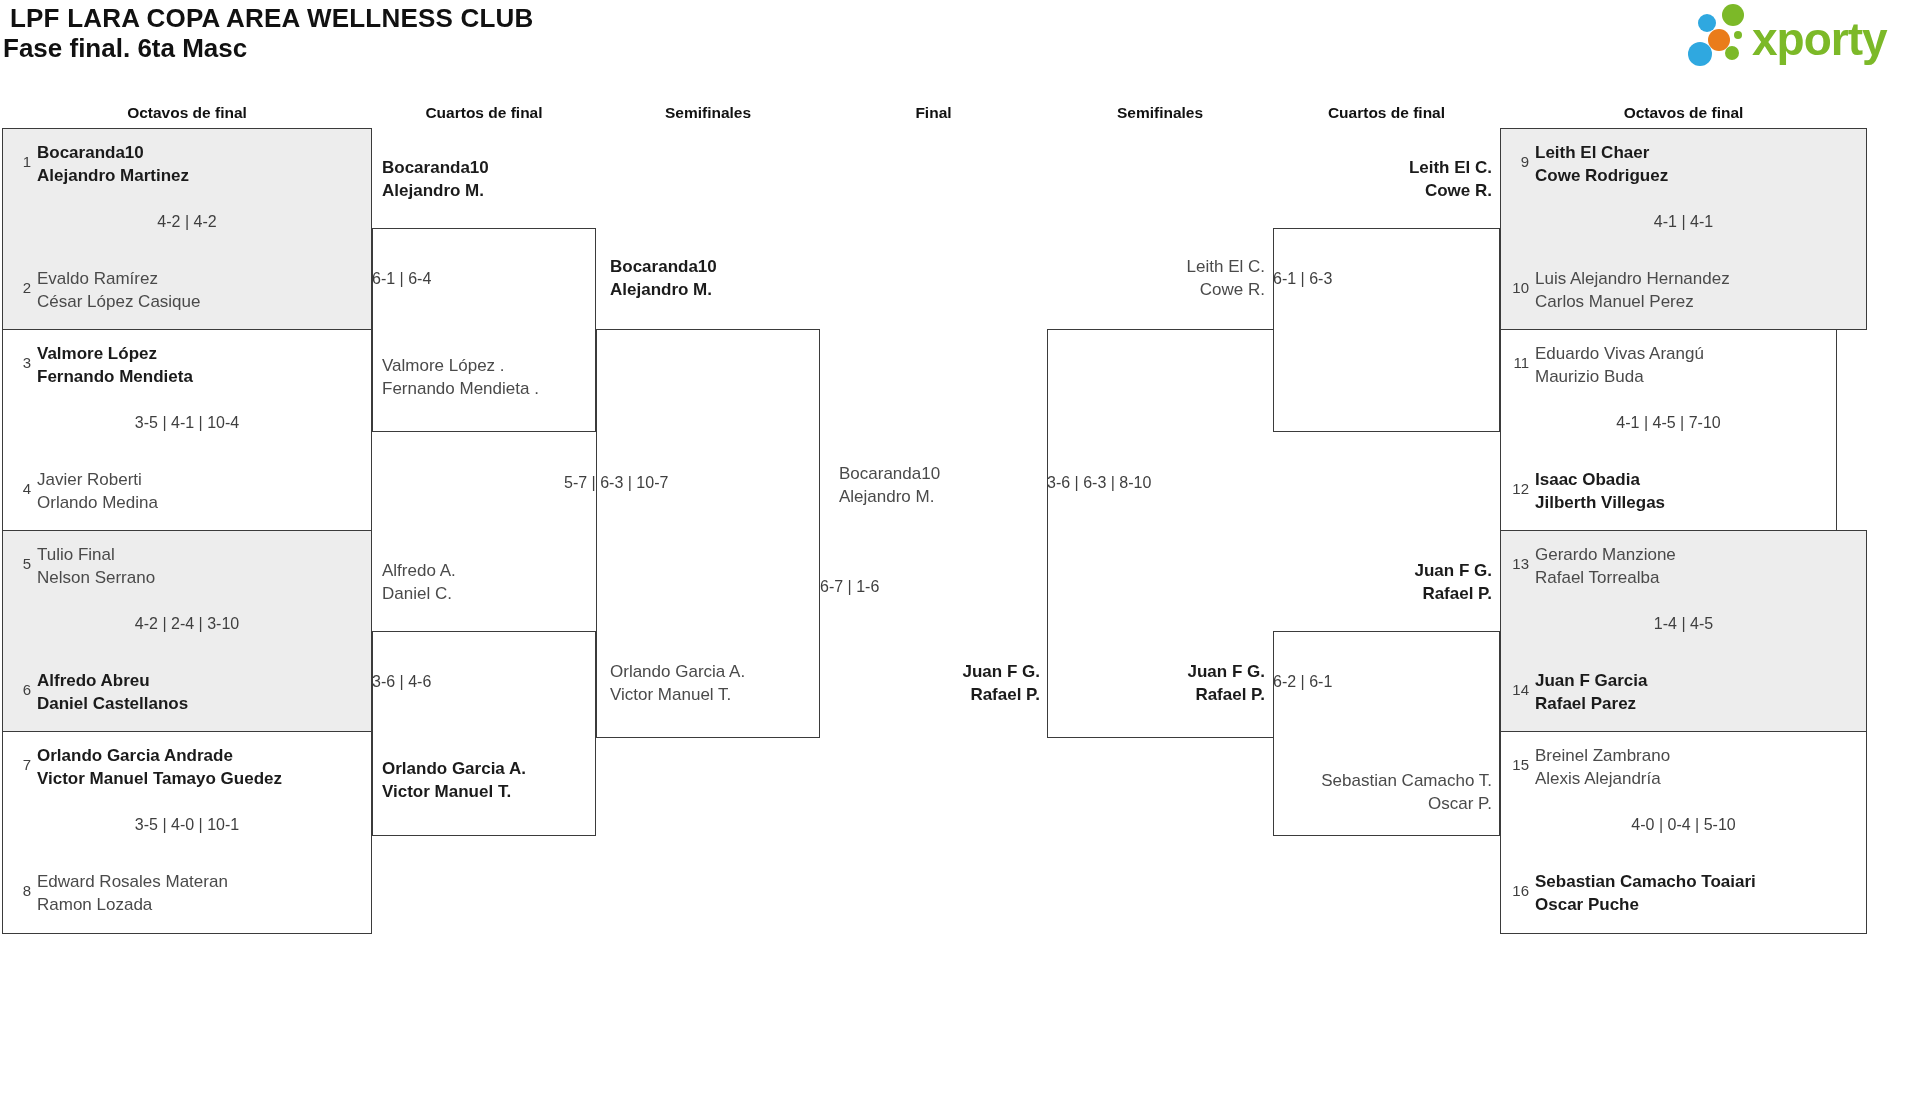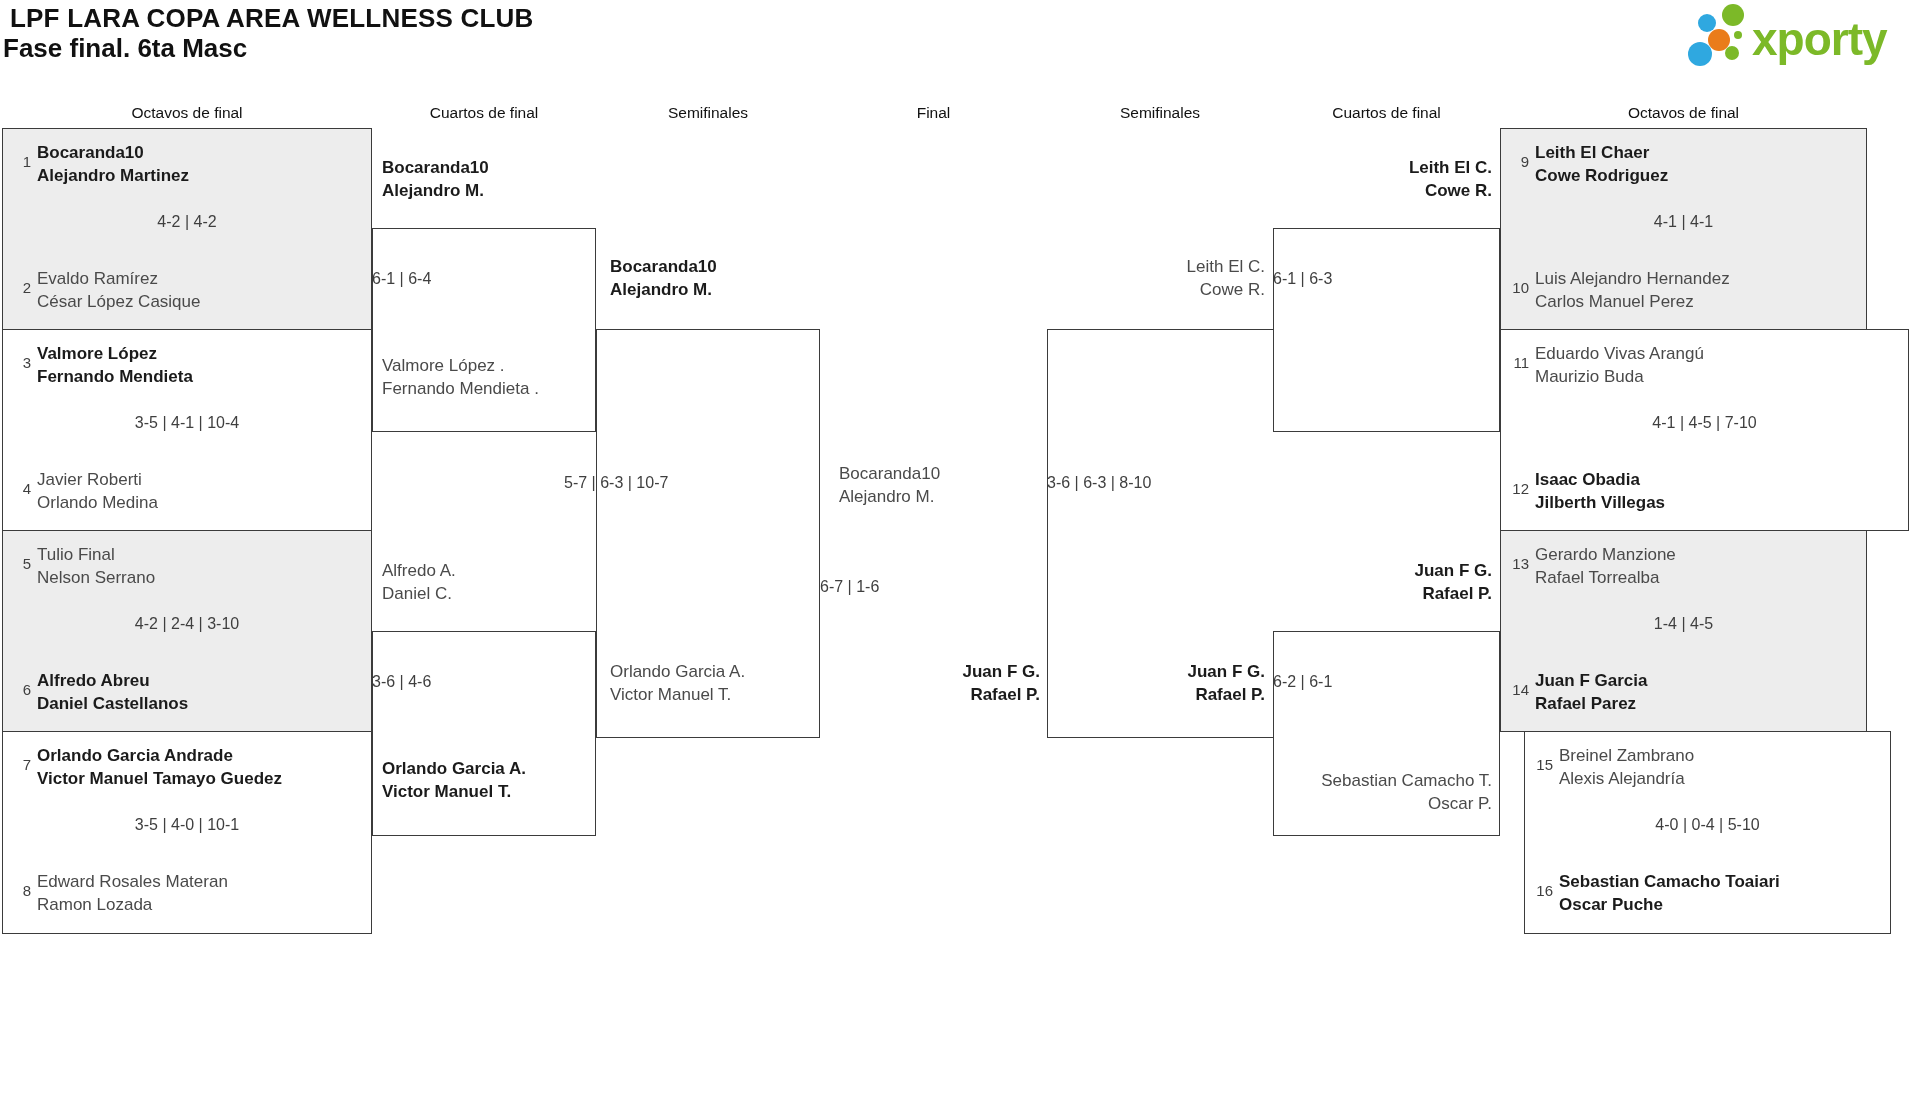--- a/index.html
+++ b/index.html
@@ -1,20 +1,20 @@
 <!DOCTYPE html>
 <html><head>
 <meta charset="utf-8">
 <style>
   html,body{margin:0;padding:0;background:#fff;}
   #stage{position:relative;width:1920px;height:1100px;background:#fff;overflow:hidden;
          font-family:"Liberation Sans",sans-serif;color:#1b1b1b;}
   .title{position:absolute;left:10px;top:3px;font-size:26px;font-weight:bold;color:#111;letter-spacing:0.2px;}
   .subtitle{position:absolute;left:3px;top:33px;font-size:26px;font-weight:bold;color:#111;}
-  .round-header{position:absolute;top:104px;font-size:15.5px;font-weight:normal;color:#111;text-align:center;}
+  .round-header{position:absolute;top:104px;font-size:15.5px;font-weight:bold;color:#111;text-align:center;}
   .box{position:absolute;border:1px solid #3b3b3b;background:#fff;box-sizing:border-box;}
   .box.gray{background:#ededed;}
   .box.no-right{border-right:none;}
   .seed{position:absolute;left:4px;width:24px;text-align:right;font-size:15px;color:#3f3f3f;}
   .seed.s-top{top:24px;}
   .seed.s-bot{top:150px;}
   .team{white-space:pre-line;font-size:17px;line-height:23px;color:#4a4a4a;}
   .team.winner{font-weight:bold;color:#1b1b1b;}
   .team.in-top{position:absolute;left:34px;top:12px;}
   .team.in-bot{position:absolute;left:34px;top:138px;}
@@ -137,39 +137,39 @@
 
   <div class="box gray" style="left:1500px;top:128px;width:367px;height:202px;">
     <span class="seed s-top">9</span>
     <div class="team in-top winner">Leith El Chaer
 Cowe Rodriguez</div>
     <div class="score">4-1 | 4-1</div>
     <span class="seed s-bot">10</span>
     <div class="team in-bot">Luis Alejandro Hernandez
 Carlos Manuel Perez</div>
   </div>
-  <div class="box" style="left:1500px;top:329px;width:409px;height:202px;padding-left:16px;">
+  <div class="box" style="left:1500px;top:329px;width:337px;height:202px;padding-left:16px;">
     <span class="seed s-top">11</span>
     <div class="team in-top">Eduardo Vivas Arangú
 Maurizio Buda</div>
     <div class="score">4-1 | 4-5 | 7-10</div>
     <span class="seed s-bot">12</span>
     <div class="team in-bot winner">Isaac Obadia
 Jilberth Villegas</div>
   </div>
   <div class="box gray" style="left:1500px;top:530px;width:367px;height:202px;">
     <span class="seed s-top">13</span>
     <div class="team in-top">Gerardo Manzione
 Rafael Torrealba</div>
     <div class="score">1-4 | 4-5</div>
     <span class="seed s-bot">14</span>
     <div class="team in-bot winner">Juan F Garcia
 Rafael Parez</div>
   </div>
-  <div class="box" style="left:1500px;top:731px;width:367px;height:203px;margin-left:24px;">
+  <div class="box" style="left:1500px;top:731px;width:367px;height:203px;">
     <span class="seed s-top">15</span>
     <div class="team in-top">Breinel Zambrano
 Alexis Alejandría</div>
     <div class="score">4-0 | 0-4 | 5-10</div>
     <span class="seed s-bot">16</span>
     <div class="team in-bot winner">Sebastian Camacho Toaiari
 Oscar Puche</div>
   </div>
 
 </div>

